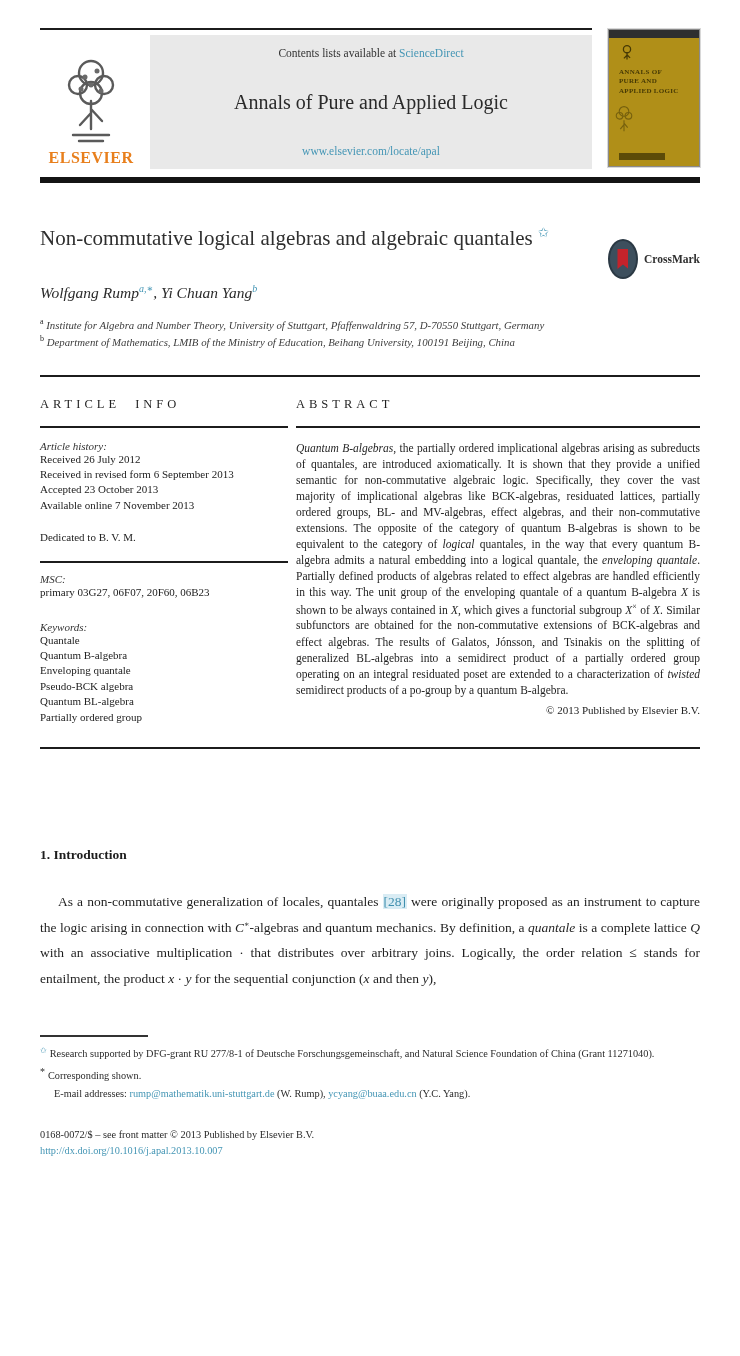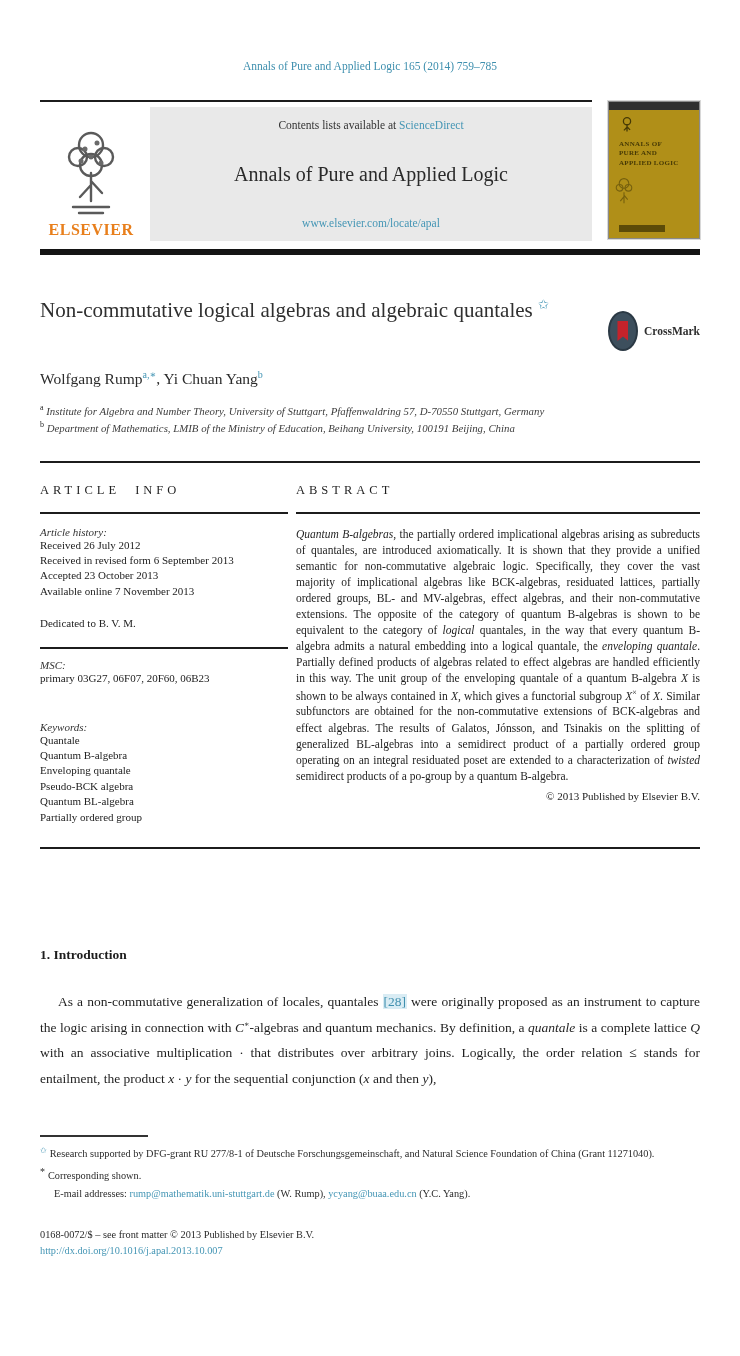--- a/index.html
+++ b/index.html
@@ -33,39 +33,39 @@
 
   
   .title-row { margin-top:42px; display:flex; justify-content:space-between; align-items:flex-start; }
   .article-title { font-size:21px; color:#2f2f2f; width:530px; line-height:1.25; font-weight:normal; }
   .title-mark { color:#4596b5; font-size:13px; vertical-align:super; }
   .crossmark { display:flex; align-items:center; gap:6px; margin-top:14px; }
   .cm-oval { width:30px; height:40px; border-radius:50%; background:#3d4f5d; border:2px solid #2b3944; display:flex; align-items:center; justify-content:center; }
   .cm-flag { width:11px; height:20px; background:#c4232b; clip-path:polygon(0 0,100% 0,100% 100%,50% 78%,0 100%); }
   .cm-label { font-size:11.5px; font-weight:bold; color:#2f2f2f; }
 
-  .authors { margin-top:18px; font-size:15.5px; color:#2a2a2a; }
+  .authors { margin-top:4px; font-size:15.5px; color:#2a2a2a;font-style:italic; }
   .sup { color:#4596b5; font-size:10px; vertical-align:super; }
   .affiliations { margin-top:14px; width:530px; font-size:10.8px; font-style:italic; color:#3c3c3c; line-height:1.45; }
   .aff-sup { color:#2a2a2a; font-style:normal; font-size:8px; vertical-align:super; }
 
   
   .block-rule { margin-top:24px; height:2px; background:#1c1c1c; }
   .cols { display:flex; gap:8px; }
   .col-left { width:248px; flex:none; }
   .col-right { flex:1; }
   .sec-heading { padding-top:20px; font-size:12.5px; letter-spacing:4px; word-spacing:8px; color:#1f1f1f; }
   .sub-rule { margin-top:14px; height:2px; background:#1c1c1c; }
   .hist-label, .msc-label, .kw-label { font-style:italic; font-size:11px; color:#333; }
   .hist-label { margin-top:12px; }
   .hist-lines, .msc-text, .kw-list { font-size:11px; color:#222; line-height:1.4; }
   .dedication { margin-top:18px; font-size:11px; }
   .msc-rule { margin-top:18px; height:2px; background:#1c1c1c; width:100%; }
   .msc-label { margin-top:10px; }
-  .kw-label { margin-top:34px; }
+  .kw-label { margin-top:20px; }
   .abstract-text { margin-top:12px; font-size:11.5px; line-height:1.4; text-align:justify; color:#1e1e1e; }
   .seg-it { font-style:italic; }
   .seg-sup { font-size:8px; vertical-align:super; }
   .seg-cite { color:#3f8fae; background:#d9ecf4; padding:0 1px; }
   .copyright { text-align:right; font-size:11px; margin-top:6px; color:#222; }
   .bottom-rule { margin-top:22px; height:2px; background:#1c1c1c; }
 
   
   .intro-heading { margin-top:98px; font-size:13.5px; font-weight:bold; color:#1d1d1d; }
   .intro-para { margin-top:26px; font-size:13.5px; line-height:1.9; text-align:justify; text-indent:18px; color:#1e1e1e; }
@@ -79,21 +79,20 @@
   .fn-email { margin-top:2px; padding-left:14px; }
   .email-label { }
 
   .bottom-block { margin-top:26px; font-size:10.3px; line-height:1.55; color:#2a2a2a; }
 </style>
 </head>
 <body>
 
 <div class="page">
 
-  <div class="journal-ref">Annals of Pure and Applied Logic 165 (2014) 759–785</div>
 
   <div class="header">
     <div class="header-left">
       <div class="top-rule"></div>
       <div class="banner-row">
         <div class="logo-col">
           <svg class="logo-tree" viewBox="0 0 60 92">
             <g fill="none" stroke="#5a5a5a" stroke-width="2.4" stroke-linecap="round">
               <circle cx="30" cy="18" r="12"></circle>
               <circle cx="17" cy="30" r="9"></circle>

